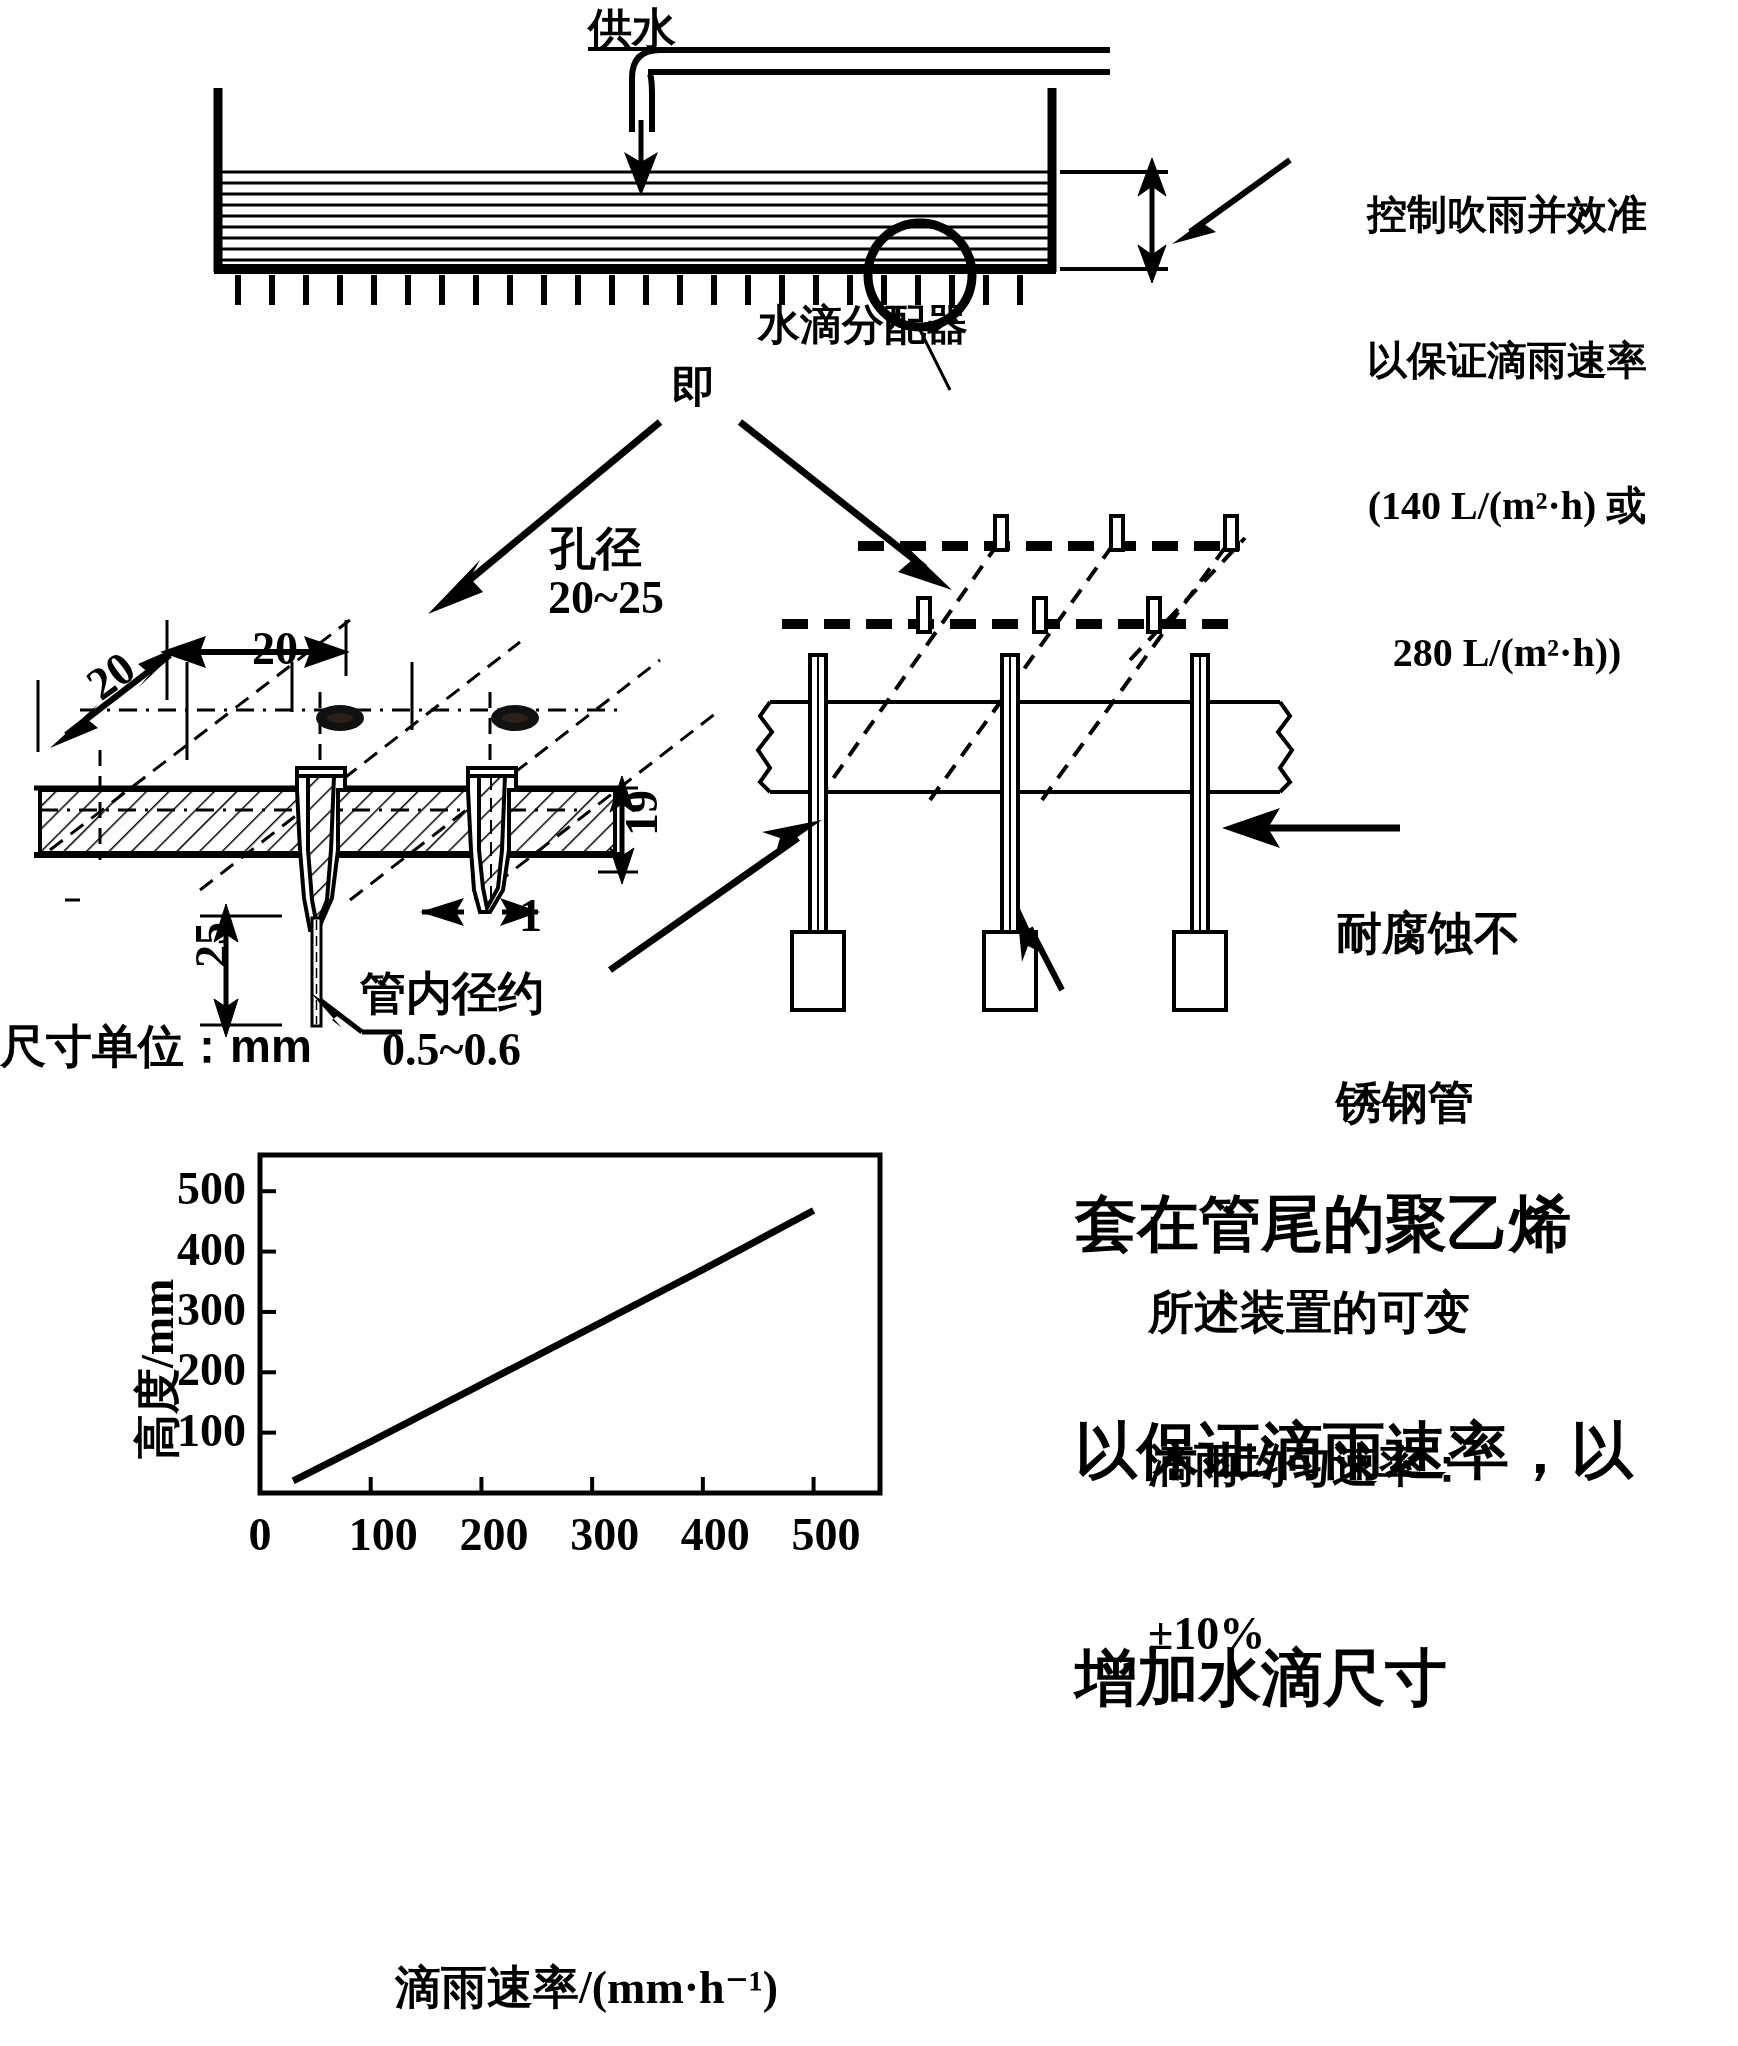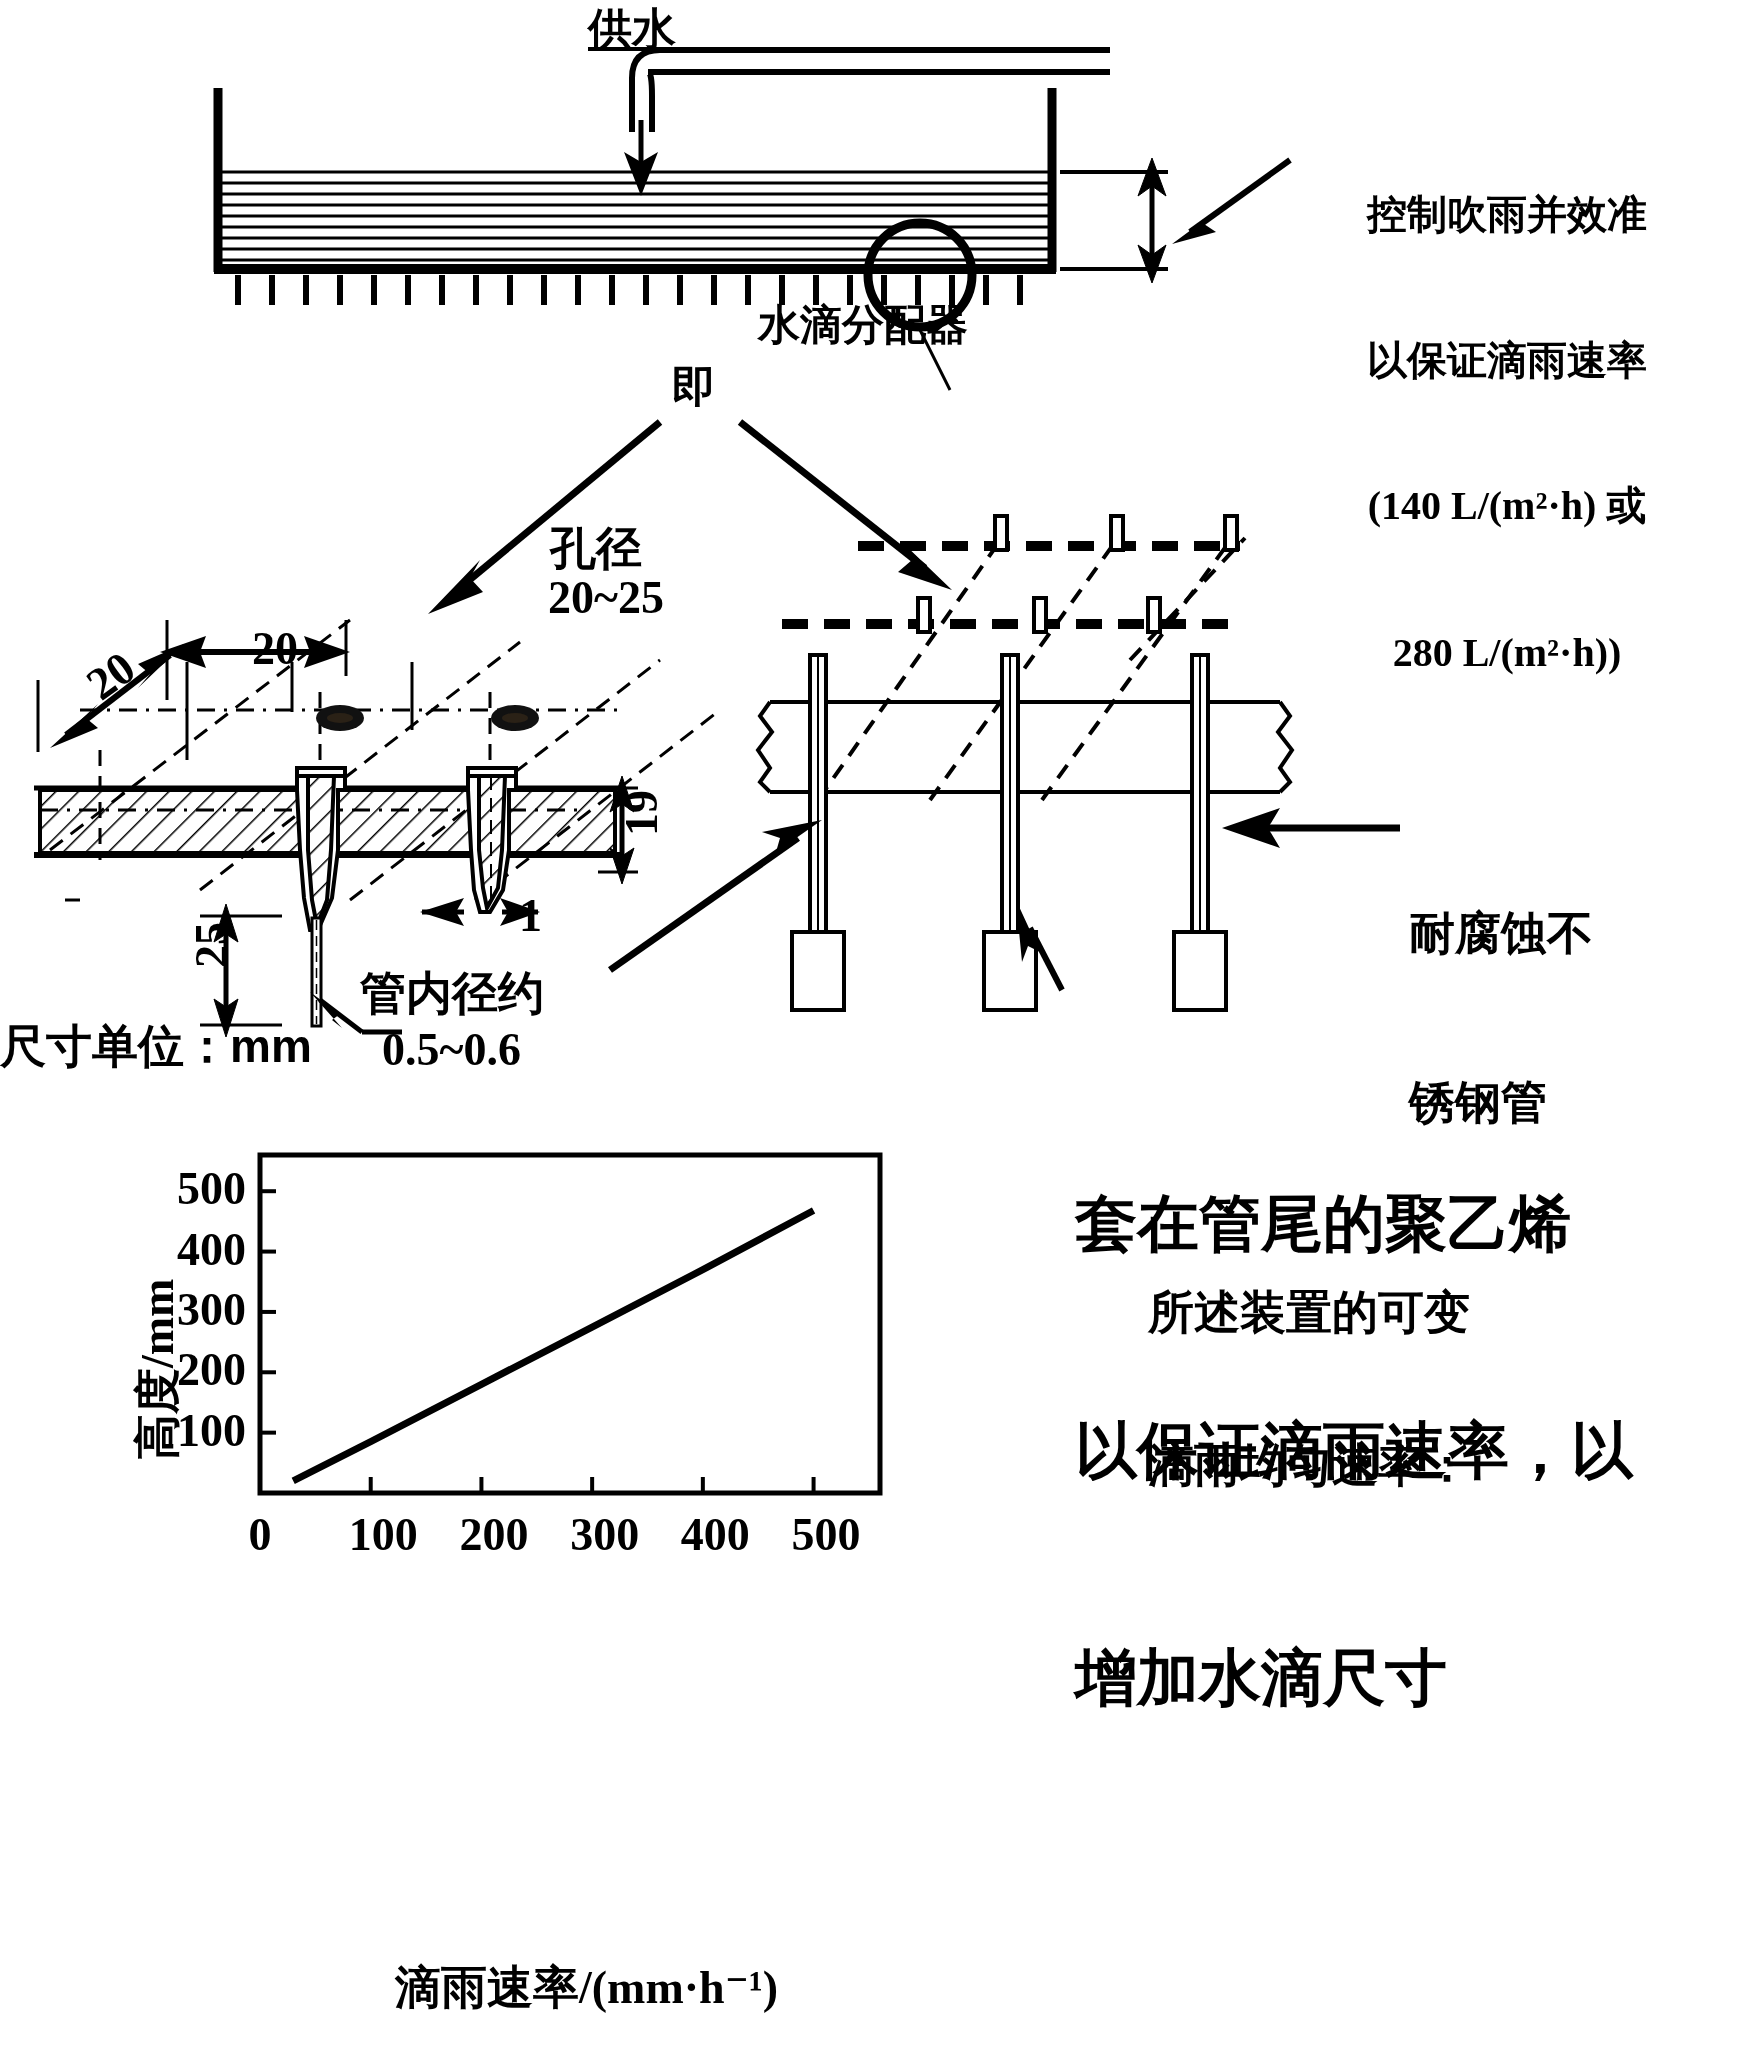--- a/index.html
+++ b/index.html
@@ -283,21 +283,21 @@
   <g>
     <line x1="322" y1="490" x2="290" y2="428" stroke="#000" stroke-width="6"></line>
     <polygon points="276,400 300,452 288,446 282,462" fill="#000"></polygon>
   </g>
   <g>
     <line x1="-130" y1="470" x2="58" y2="338" stroke="#000" stroke-width="7"></line>
     <polygon points="82,320 36,352 40,338 22,332" fill="#000"></polygon>
   </g>
 </svg>
 
-<div class="lbl cn" style="left:1409px;top:793px;font-size:46px;">
+<div class="lbl cn" style="left:1336px;top:793px;font-size:46px;">
   <div>耐腐蚀不</div>
   <div>锈钢管</div>
 </div>
 
 <div class="lbl cn" style="left:1075px;top:1035px;font-size:62px;">
   <div>套在管尾的聚乙烯</div>
   <div>以保证滴雨速率，以</div>
   <div>增加水滴尺寸</div>
 </div>
 
@@ -337,13 +337,14 @@
 
 <div class="lbl sr" style="left:130px;top:1460px;font-size:46px;transform:rotate(-90deg);transform-origin:left top;">高度/mm</div>
 <div class="lbl sr" style="left:395px;top:1960px;font-size:46px;">滴雨速率/(mm·h⁻¹)</div>
 
 <div class="lbl cn" style="left:1148px;top:1172px;font-size:46px;">
   <div>所述装置的可变</div>
 </div>
 
 <div class="lbl cn" style="left:1148px;top:1325px;font-size:46px;">
   <div>滴雨均匀速率：</div>
+  <div class="sr">±10%</div>
 </div>
 
 </body></html>

